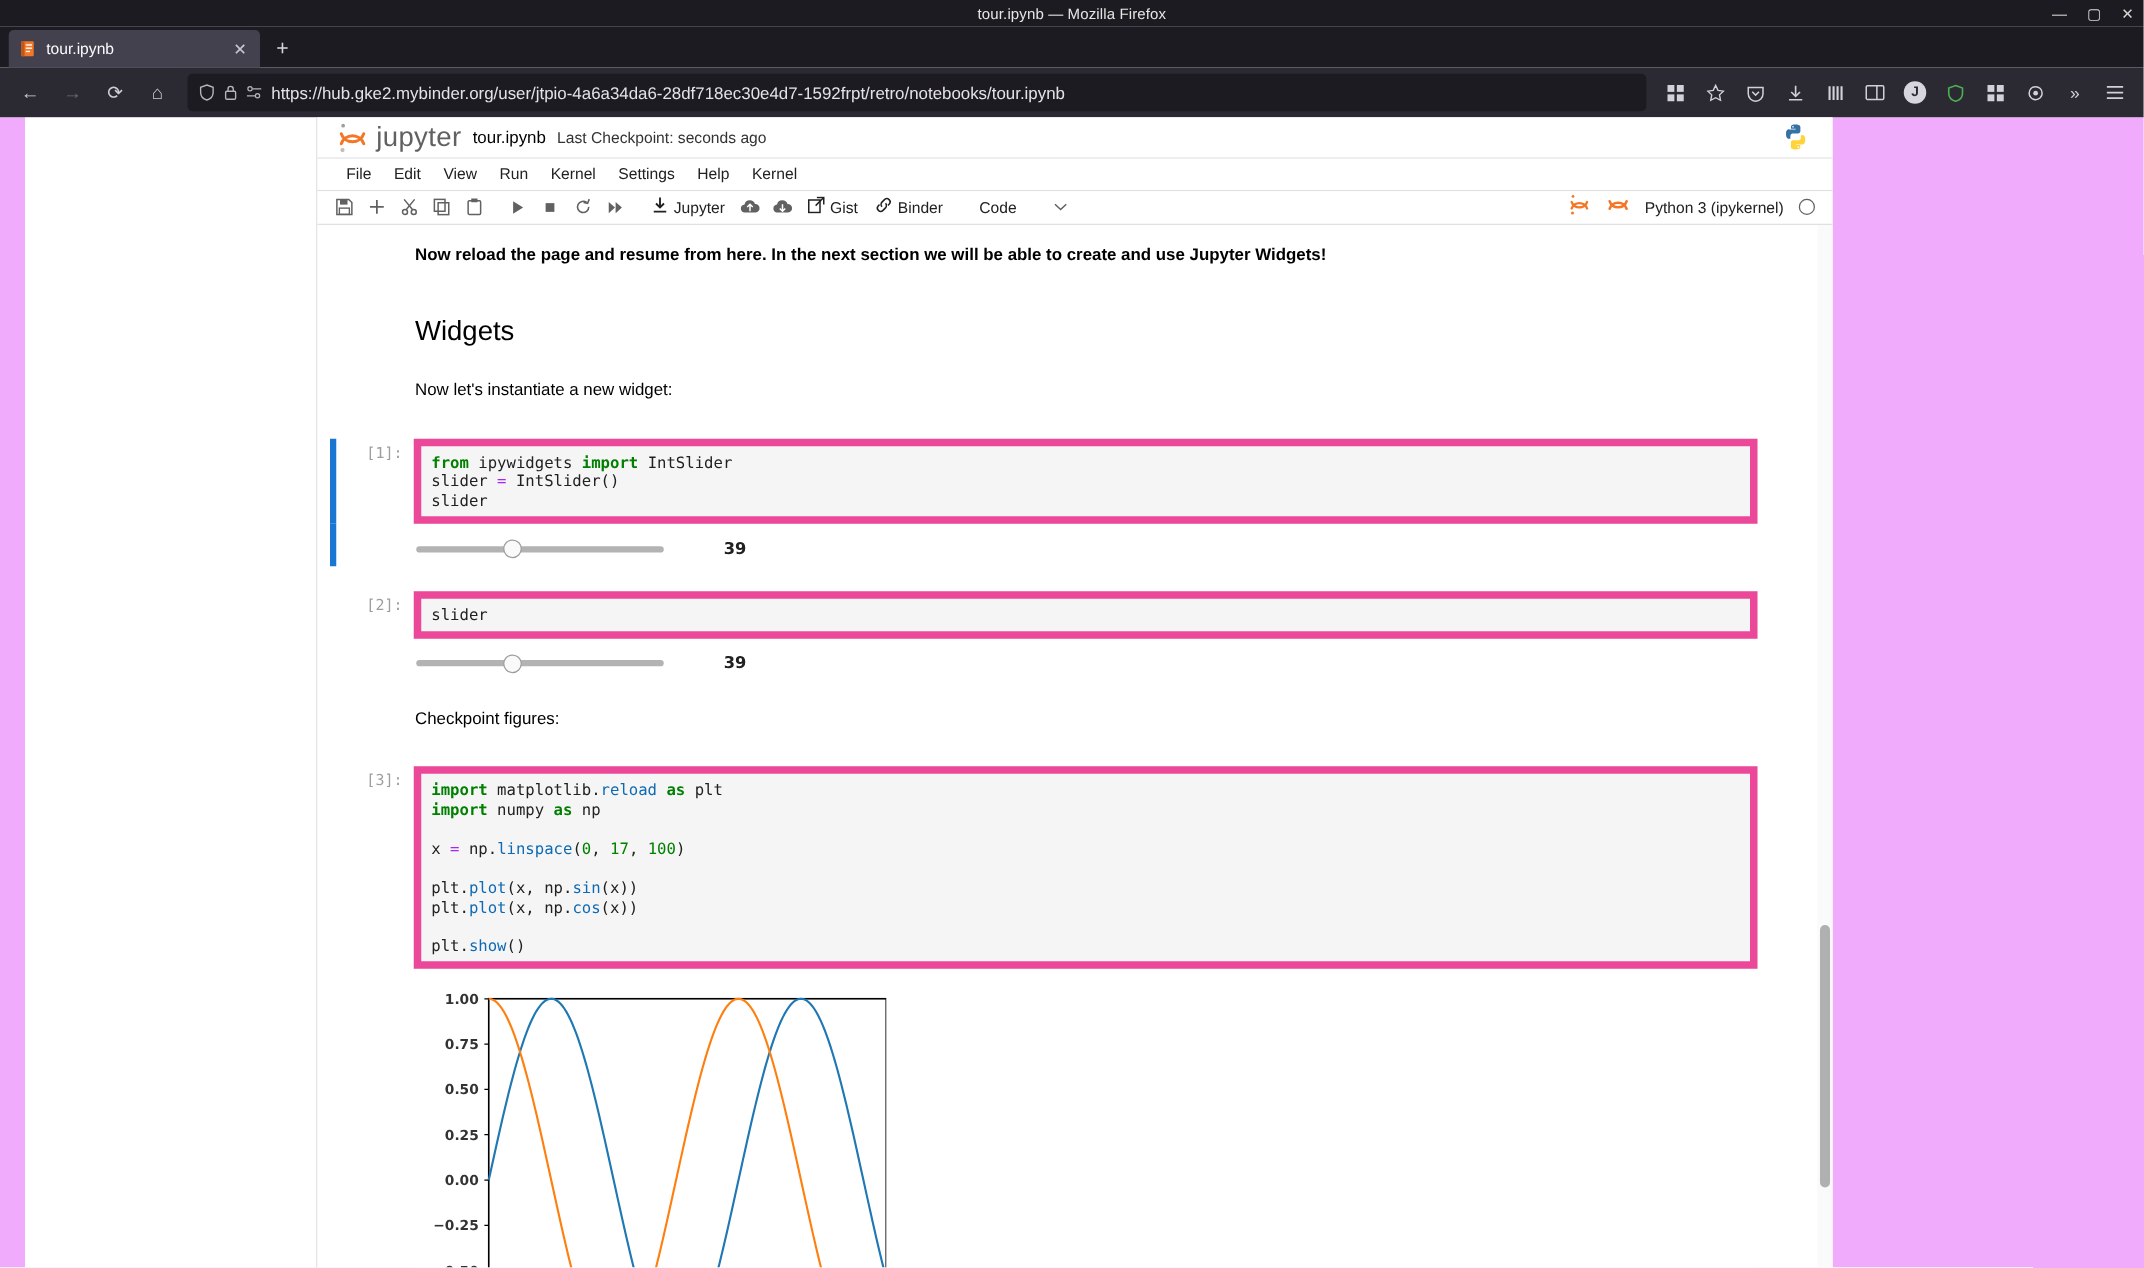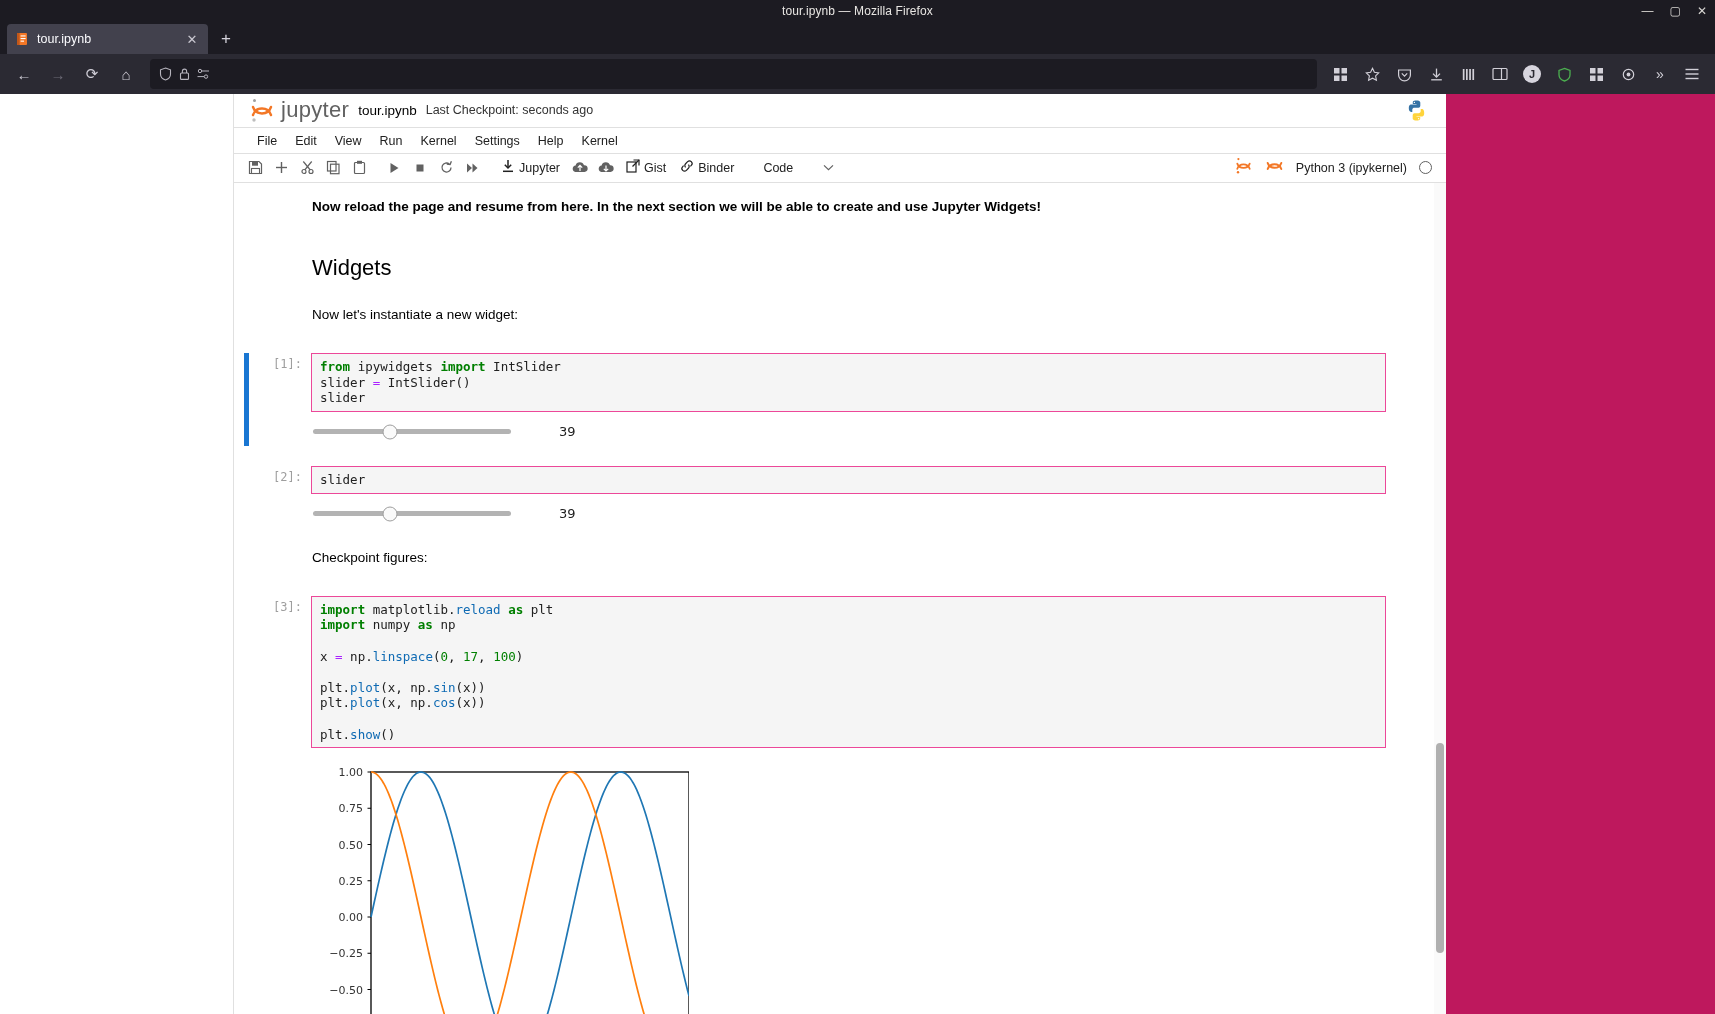--- a/index.html
+++ b/index.html
@@ -67,22 +67,23 @@
   .tb-ic.acct { }
   .acct-circle {
     width: 18px; height: 18px; border-radius: 50%; background: #d7d5de; color: #2b2a33;
     font-size: 11px; display: flex; align-items: center; justify-content: center; font-weight: bold;
   }
 
   
   .page {
     position: relative;
     height: calc(1014px - 21px - 33px - 40px);
-    background: #be185d;
+    background: #f0abfc;
     display: flex;
+    padding-left: 20px;
   }
   .page-left-gutter { width: 233px; background: #ffffff; flex: 0 0 233px; }
 
   .nb-wrap {
     flex: 1 1 auto; position: relative; background: #fff;
     display: flex; flex-direction: column;
     border-left: 1px solid #e0e0e0;
     max-width: 1213px;
   }
 
@@ -133,31 +134,31 @@
   .md-h1 { font-size: 22px; color: #000; font-weight: 400; margin: 26px 0 8px 0; }
 
   .code-cell { display: flex; align-items: flex-start; padding: 6px 60px 0 10px; position: relative; }
   .cell-bar { width: 5px; align-self: stretch; background: transparent; flex: 0 0 5px; margin-right: 0; }
   .cell-bar.active { background: #1976d2; }
   .prompt {
     width: 62px; flex: 0 0 62px; text-align: right; padding-right: 9px; padding-top: 4px;
     font-family: "DejaVu Sans Mono", monospace; font-size: 12px; color: #9e9e9e;
   }
   .code-area {
-    flex: 1 1 auto; background: #f5f5f5; border: 1px solid #ec4899;
+    flex: 1 1 auto; background: #f5f5f5; border: 6px solid #ec4899;
     padding: 5px 8px; font-family: "DejaVu Sans Mono", monospace;
     font-size: 12.5px; line-height: 15.6px; color: #212121; white-space: pre;
     overflow: hidden;
   }
   .k { color: #007f00; font-weight: bold; }     
   .op { color: #aa22ff; }                        
   .mod { color: #0e6ab3; }                       
   .num { color: #008000; }                       
 
-  .out-row { display: flex; align-items: flex-start; padding: 0 60px 0 10px; }
+  .out-row { display: flex; align-items: flex-start; padding: 0 60px 0 10px; font-weight: bold; }
   .out-body { flex: 1 1 auto; padding-top: 6px; }
 
   
   .ipyslider { display: flex; align-items: center; height: 28px; }
   .slider-track {
     width: 198px; height: 5px; background: #b3b3b3; border-radius: 3px;
     position: relative; margin-left: 2px;
   }
   .slider-handle {
     position: absolute; top: 50%; left: 39%; transform: translate(-50%,-50%);
@@ -229,20 +230,21 @@
         </svg>
     </span>
     <span class="u-icon">
       <svg width="13" height="12" viewBox="0 0 13 12">
         <circle cx="3" cy="3" r="1.7" fill="none" stroke="#b6b4bd" stroke-width="1"></circle>
         <line x1="5" y1="3" x2="12" y2="3" stroke="#b6b4bd" stroke-width="1"></line>
         <circle cx="9" cy="8.6" r="1.7" fill="none" stroke="#b6b4bd" stroke-width="1"></circle>
         <line x1="0.5" y1="8.6" x2="7" y2="8.6" stroke="#b6b4bd" stroke-width="1"></line>
       </svg>
     </span>
+    <span class="url-text">https://hub.gke2.mybinder.org/user/jtpio-4a6a34da6-28df718ec30e4d7-1592frpt/retro/notebooks/tour.ipynb</span>
   </div>
 
   <div class="toolbar-icons">
     <div class="tb-ic">
       <svg width="15" height="15" viewBox="0 0 15 15">
           <rect x="1" y="1" width="5.5" height="5.5" fill="#d2d0d8"></rect>
           <rect x="8.5" y="1" width="5.5" height="5.5" fill="#d2d0d8"></rect>
           <rect x="1" y="8.5" width="5.5" height="5.5" fill="#d2d0d8"></rect>
           <rect x="8.5" y="8.5" width="5.5" height="5.5" fill="#d2d0d8"></rect>
         </svg>

